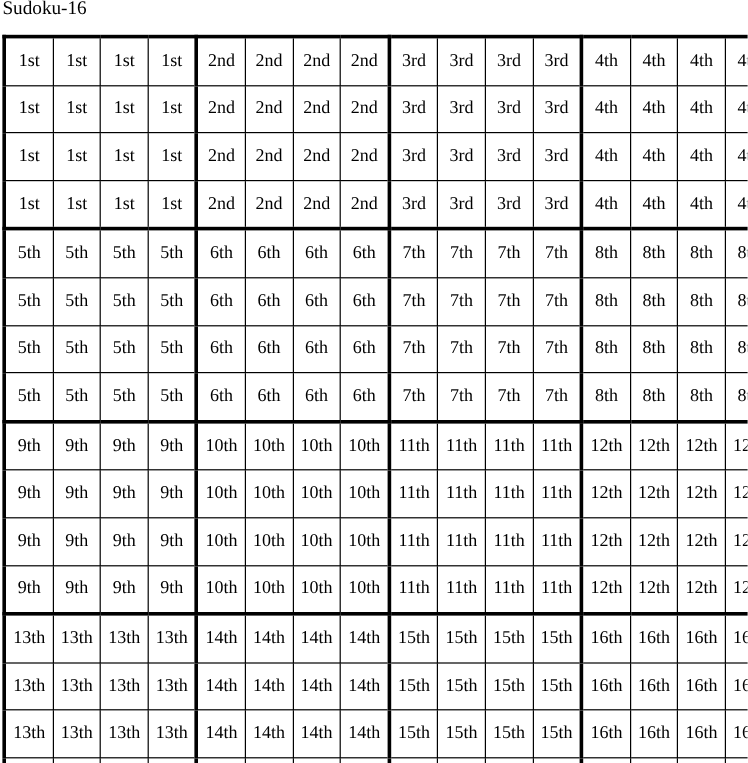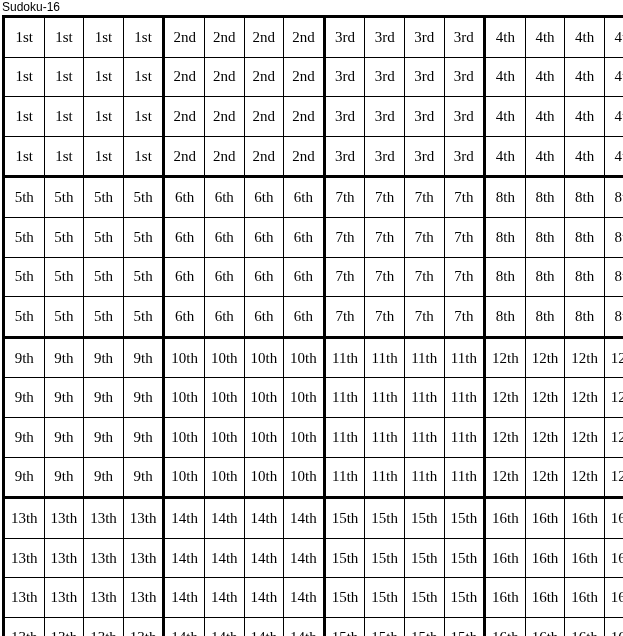--- a/index.html
+++ b/index.html
@@ -8,24 +8,24 @@
     background: #ffffff;
   }
   body {
     width: 623px;
     height: 636px;
     font-family: "Liberation Serif", serif;
     color: #000000;
     overflow: hidden;
   }
   #caption {
-    font-size: 12px;
+    font-size: 16px;
     line-height: 13px;
-    padding: 1px 0 1px 2px;
-    font-family: Liberation Sans, sans-serif;
+    padding: 1px 0 15px 2px;
+    font-family: Liberation Serif, serif;
     color: #000000;
   }
   #grid-wrap {
     padding: 0 2px 0 2px;
   }
   table.sudoku {
     border-collapse: collapse;
     table-layout: fixed;
     width: 619px;
   }

